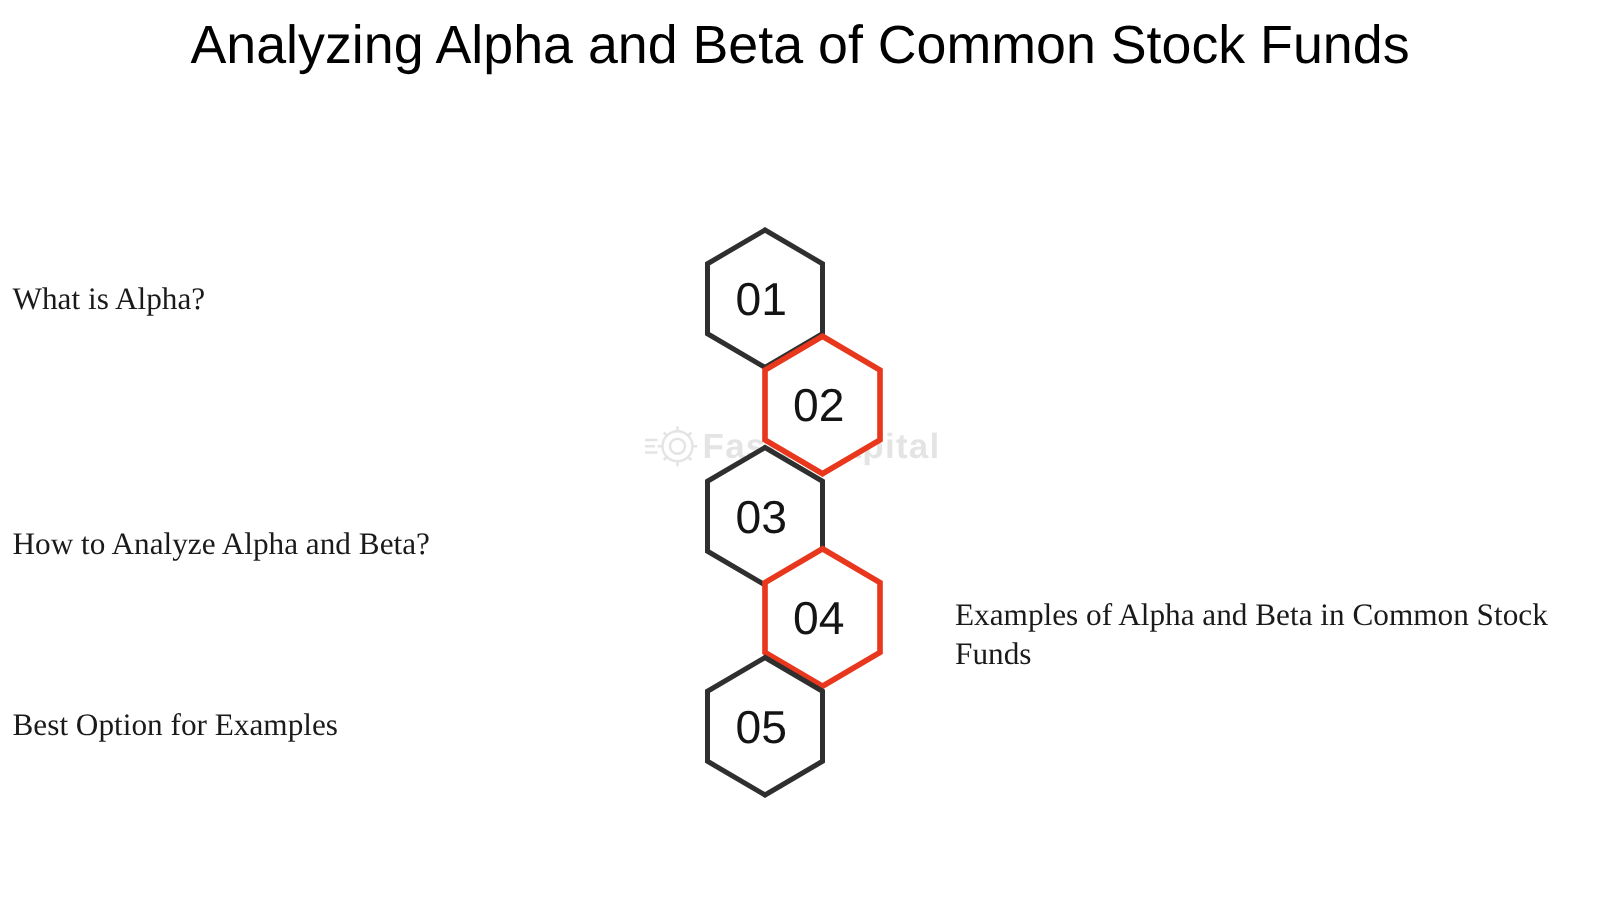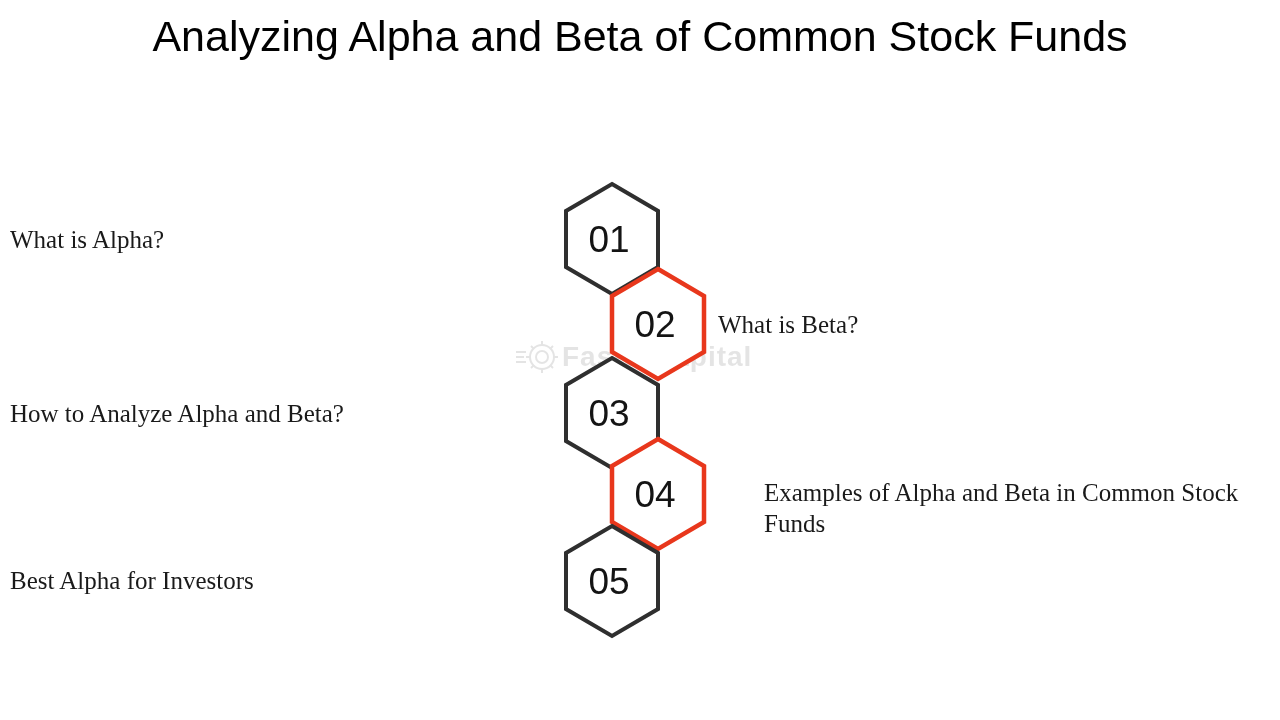--- a/index.html
+++ b/index.html
@@ -34,21 +34,21 @@
   .step-label {
     position: absolute;
     font-size: 25px;
     line-height: 31px;
     color: var(--label-text, #1a1a1a);
     z-index: 3;
     font-family: Liberation Serif, serif;
   }
   .label-alpha   { left: 10px;  top: 224px; }
   .label-beta    { left: 718px; top: 309px; }
-  .label-how     { left: 10px;  top: 398px; }
+  .label-how     { left: 10px;  top: 420px; }
   .label-examples{ left: 716px; top: 477px; width: 505px; margin-left: 48px; }
   .label-best    { left: 10px;  top: 565px; }
 
   .watermark {
     position: absolute;
     left: 516px;
     top: 337px;
     display: flex;
     align-items: center;
     gap: 4px;
@@ -126,21 +126,20 @@
 
     <text class="hex-number" x="609" y="252">01</text>
     <text class="hex-number" x="655" y="337">02</text>
     <text class="hex-number" x="609" y="426">03</text>
     <text class="hex-number" x="655" y="507">04</text>
     <text class="hex-number" x="609" y="594">05</text>
   </svg>
 
   <div class="step-label label-alpha">What is Alpha?</div>
 
-  <div class="step-label label-beta">What is Beta?</div>
 
   <div class="step-label label-how">How to Analyze Alpha and Beta?</div>
 
   <div class="step-label label-examples">Examples of Alpha and Beta in Common Stock Funds</div>
 
-  <div class="step-label label-best">Best Alpha for Investors</div>
+  <div class="step-label label-best">Best Option for Examples</div>
 
 </div>
 
 </body></html>

